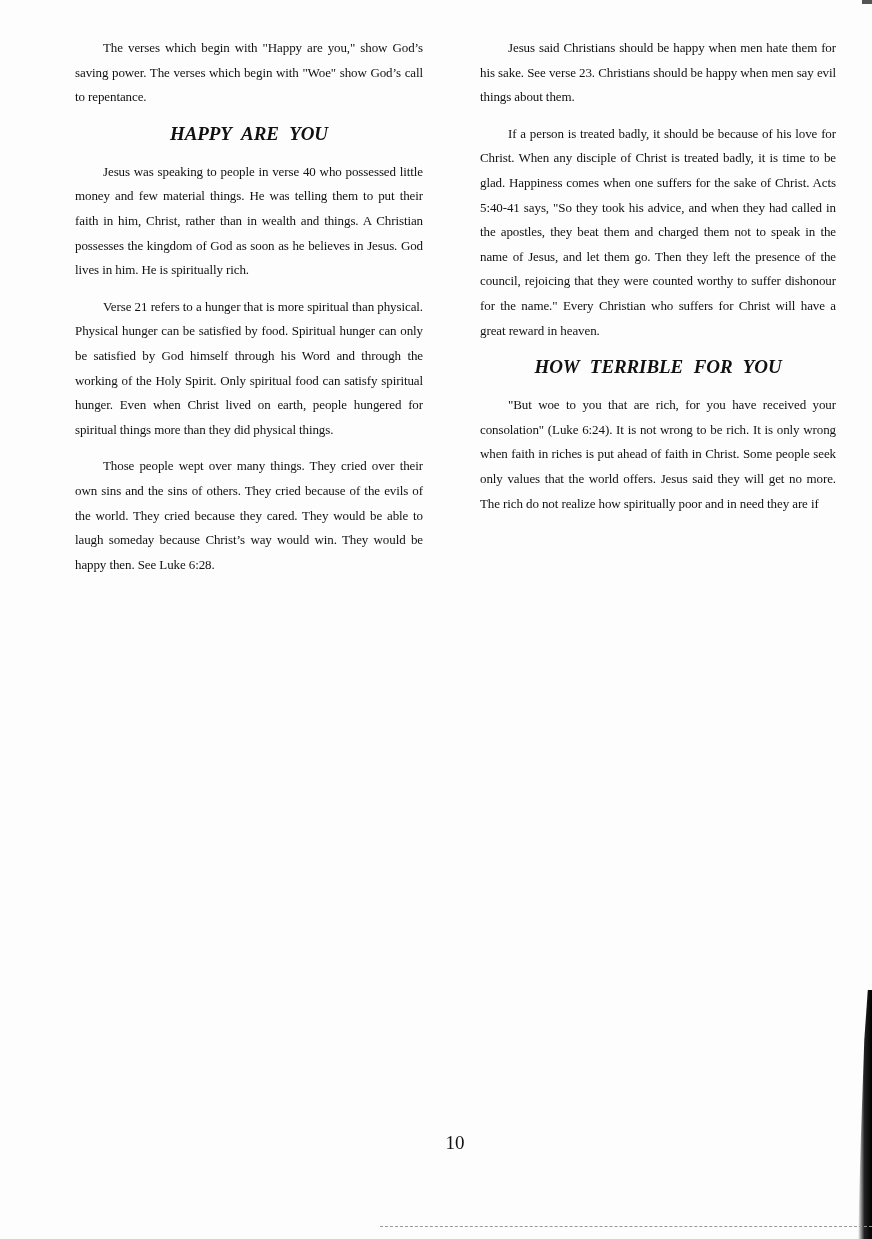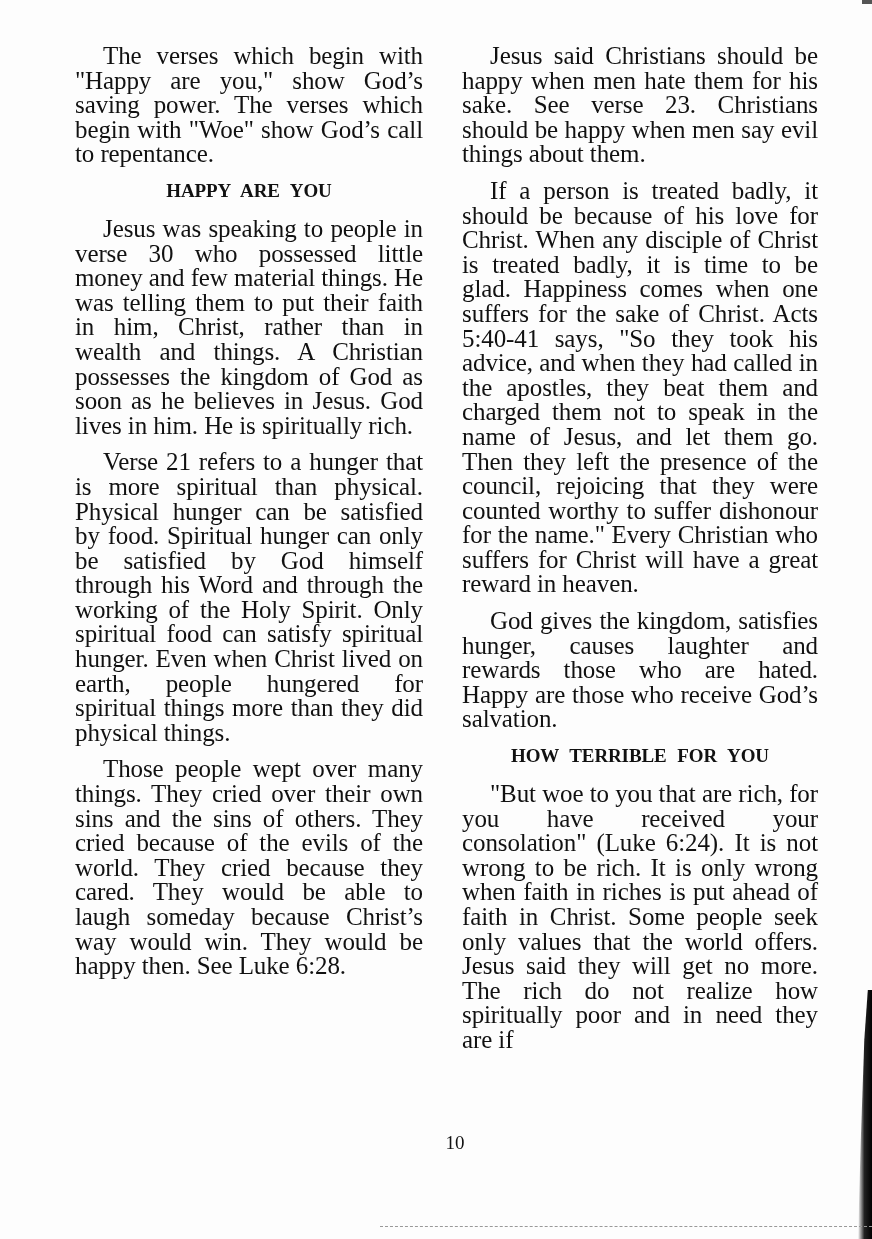--- a/index.html
+++ b/index.html
@@ -5,37 +5,38 @@
     html, body { margin: 0; padding: 0; background: #ffffff; }
     body { width: 872px; height: 1239px; position: relative; overflow: hidden; }
     .page {
       position: absolute; left: 0; top: 0; width: 872px; height: 1239px;
       background: #fdfdfd;
       font-family: "Liberation Serif", "DejaVu Serif", serif;
       color: #111;
     }
     .col { position: absolute; top: 36px; width: 348px; }
     .col-left { left: 75px; }
-    .col-right { left: 462px; width: 356px; }
+    .col-right { left: 480px; width: 356px; }
     p {
-      margin: 8px 0 12px 0;
-      font-size: 25px;
+      margin: 0 0 12px 0;
+      font-size: 13px;
       line-height: 24.6px;
       text-align: justify;
       text-indent: 28px;
       letter-spacing: -0.1px;
     }
     .heading {
       margin: 6px 0 14px 0;
       font-weight: bold;
       font-size: 19px;
       line-height: 24px;
       text-align: center;
       text-indent: 0;
       word-spacing: 6px;
+      font-style: italic;
     }
     .page-number {
       position: absolute; left: 0; width: 872px; top: 1132px;
       text-align: center; font-size: 19px; padding-left: 19px;
     }
     .scan-edge {
       position: absolute; right: 0; top: 990px; width: 14px; height: 249px;
       background: linear-gradient(to right, rgba(0,0,0,0) 0%, #222 45%, #000 100%);
       clip-path: polygon(70% 0, 100% 0, 100% 100%, 0 100%, 20% 60%, 45% 20%);
     }
@@ -49,29 +50,28 @@
   </style>
 </head>
 <body>
 
 <div class="page">
   <div class="scan-corner"></div>
 
   <div class="col col-left">
     <p>The verses which begin with "Happy are you," show God’s saving power. The verses which begin with "Woe" show God’s call to repentance.</p>
     <p class="heading">HAPPY  ARE  YOU</p>
-    <p>Jesus was speaking to people in verse 30 who possessed little money and few material things. He was telling them to put their faith in him, Christ, rather than in wealth and things. A Christian possesses the kingdom of God as soon as he believes in Jesus. God lives in him. He is spiritually rich.</p>
+    <p>Jesus was speaking to people in verse 40 who possessed little money and few material things. He was telling them to put their faith in him, Christ, rather than in wealth and things. A Christian possesses the kingdom of God as soon as he believes in Jesus. God lives in him. He is spiritually rich.</p>
     <p>Verse 21 refers to a hunger that is more spiritual than physical. Physical hunger can be satisfied by food. Spiritual hunger can only be satisfied by God himself through his Word and through the working of the Holy Spirit. Only spiritual food can satisfy spiritual hunger. Even when Christ lived on earth, people hungered for spiritual things more than they did physical things.</p>
     <p>Those people wept over many things. They cried over their own sins and the sins of others. They cried because of the evils of the world. They cried because they cared. They would be able to laugh someday because Christ’s way would win.  They would be happy then.  See Luke 6:28.</p>
   </div>
 
   <div class="col col-right">
     <p>Jesus said Christians should be happy when men hate them for his sake.  See verse 23.  Christians should be happy when men say evil things about them.</p>
     <p>If a person is treated badly, it should be because of his love for Christ. When any disciple of Christ is treated badly, it is time to be glad. Happiness comes when one suffers for the sake of Christ. Acts 5:40-41 says, "So they took his advice, and when they had called in the apostles, they beat them and charged them not to speak in the name of Jesus, and let them go. Then they left the presence of the council, rejoicing that they were counted worthy to suffer dishonour for the name." Every Christian who suffers for Christ will have a great reward in heaven.</p>
-    <p>God gives the kingdom, satisfies hunger, causes laughter and rewards those who are hated. Happy are those who receive God’s salvation.</p>
     <p class="heading">HOW  TERRIBLE  FOR  YOU</p>
     <p>"But woe to you that are rich, for you have received your consolation" (Luke 6:24). It is not wrong to be rich. It is only wrong when faith in riches is put ahead of faith in Christ. Some people seek only values that the world offers. Jesus said they will get no more. The rich do not realize how spiritually poor and in need they are if</p>
   </div>
 
   <div class="page-number">10</div>
 
   <div class="scan-edge"></div>
   <div class="scan-bottom"></div>
 </div>
 

